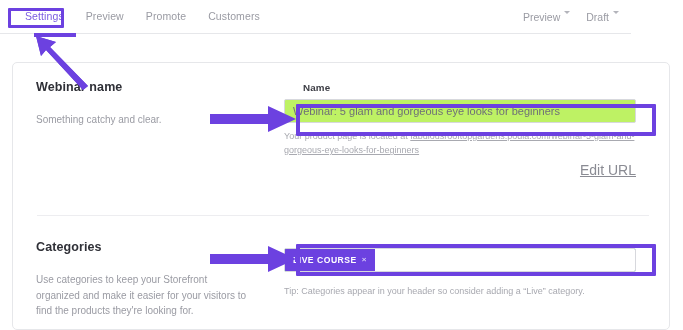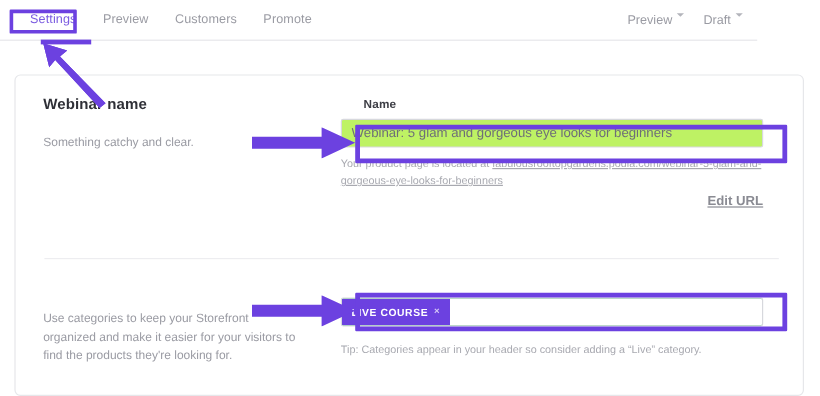--- a/index.html
+++ b/index.html
@@ -58,21 +58,21 @@
   .text-input {
     width: 352px; height: 24px; background: #bef264;
     border: 1px solid #d7d8dd; border-radius: 2px;
     font-family: "Liberation Sans", sans-serif;
     font-size: 11px; color: #6e6f77; padding: 0 8px;
     outline: none;
   }
 
   .helper { font-size: 9px; color: #a8a9b0; line-height: 14px; margin-top: 6px; width: 352px; }
   .helper a { color: #a8a9b0; text-decoration: underline; }
-  .edit-url { display: block; text-align: right; width: 352px; margin-top: 5px; font-size: 11px; font-weight: bold; color: #8a8b93; text-decoration: underline; cursor: pointer; }
+  .edit-url { display: block; text-align: right; width: 352px; margin-top: 5px; font-size: 14px; font-weight: normal; color: #8a8b93; text-decoration: underline; cursor: pointer; }
 
   
   .tag-input {
     width: 352px; height: 24px; background: #22c55e; border: 1px solid #d7d8dd;
     border-radius: 2px; display: flex; align-items: flex-end; padding: 0; overflow: hidden;
   }
   .tag {
     display: flex; align-items: center; gap: 5px;
     height: 100%; background: #6c41e0; color: #fff;
     font-size: 8.6px; font-weight: bold; letter-spacing: .5px;
@@ -96,22 +96,22 @@
 </style>
 </head>
 <body>
 
 <div id="app">
 
   <div class="header">
     <div class="tabs">
       <div class="tab active">Settings</div>
       <div class="tab">Preview</div>
+      <div class="tab">Promote</div>
       <div class="tab">Customers</div>
-      <div class="tab">Promote</div>
     </div>
     <div class="hdr-right">
       <div class="hdr-menu">
         <span>Preview</span>
         <span class="caret"></span>
       </div>
       <div class="hdr-menu">
         <span>Draft</span>
         <span class="caret"></span>
       </div>
@@ -133,20 +133,21 @@
     <div class="field-label">Name</div>
     <input class="text-input" type="text" value="Webinar: 5 glam and gorgeous eye looks for beginners" style="">
     <div class="helper">
       <span>Your product page is located at </span><a href="#">fabulousrooftopgardens.podia.com/webinar-5-glam-and-gorgeous-eye-looks-for-beginners</a>
     </div>
     <a class="edit-url" href="#">Edit URL</a>
   </div>
 
   <div class="sec" style="left:12px; top:240px;">
     <div class="sec-left">
+      <div class="sec-title">Categories</div>
       <div class="sec-desc">Use categories to keep your Storefront organized and make it easier for your visitors to find the products they're looking for.</div>
     </div>
   </div>
 
   <div class="sec-right" style="top:248px;">
     <div class="tag-input">
       <div class="tag">
         <span>LIVE COURSE</span>
         <span class="tag-x">×</span>
       </div>

